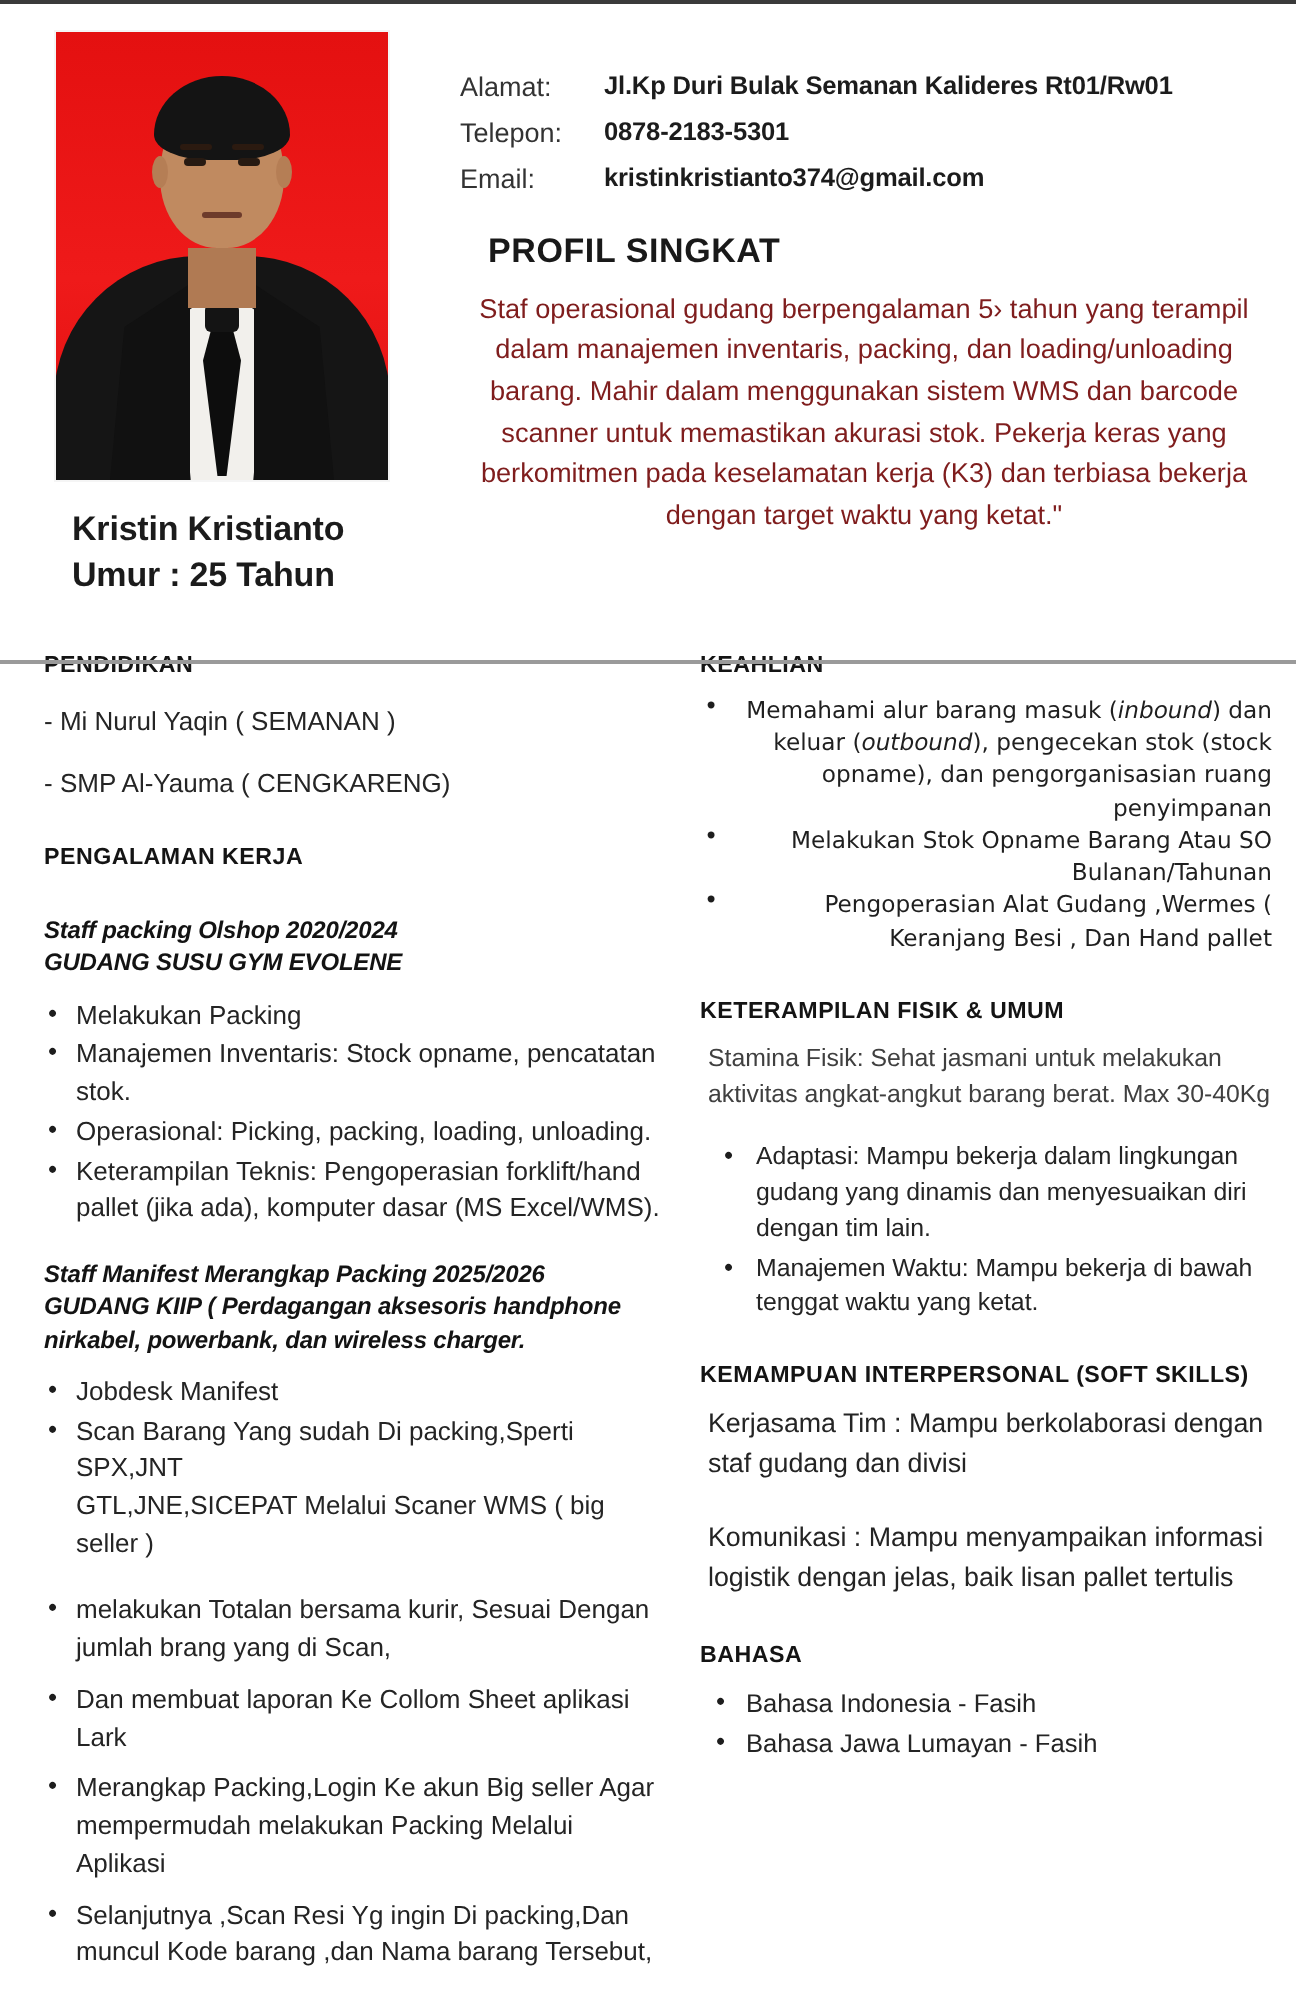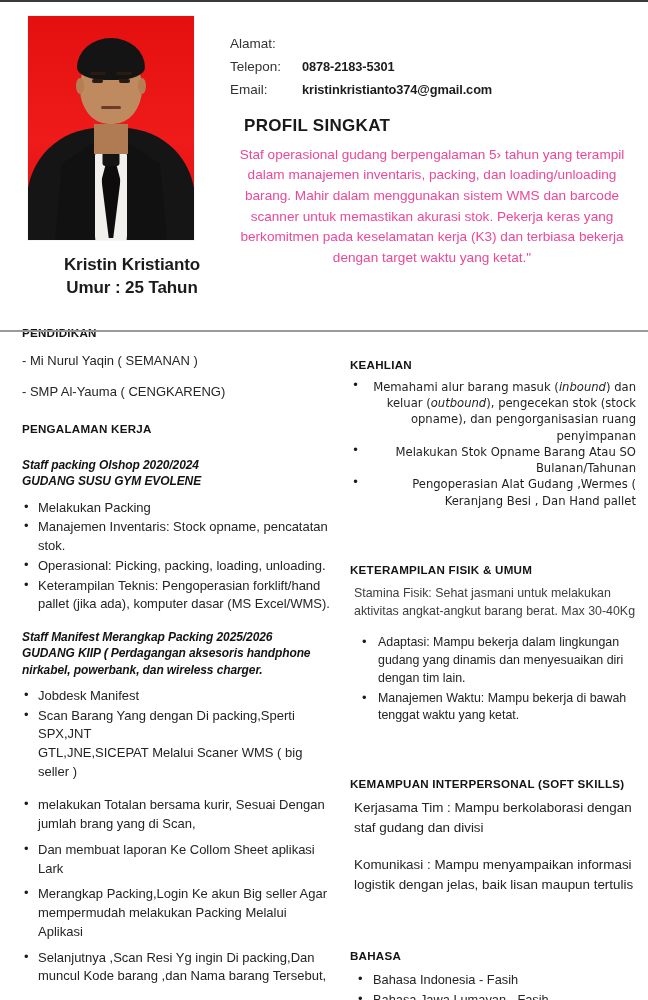--- a/index.html
+++ b/index.html
@@ -29,21 +29,20 @@
     display: flex;
     padding: 14px 0 0 0;
     height: 300px;
     box-sizing: border-box;
   }
   .photo-col {
     width: 228px;
     flex: 0 0 228px;
     padding-left: 28px;
     box-sizing: border-box;
-    text-align: center;
   }
   .photo {
     width: 166px;
     height: 224px;
     position: relative;
     overflow: hidden;
     background: #e71313;
     box-shadow: 0 0 0 1px rgba(0,0,0,0.04);
   }
   
@@ -156,21 +155,21 @@
   }
 
   .contact-col {
     flex: 1;
     padding: 16px 10px 0 2px;
     box-sizing: border-box;
   }
   .contact-rows { margin-bottom: 14px; }
   .contact-row {
     display: flex;
-    align-items: center;
+    align-items: flex-start;
     font-size: 13.5px;
     line-height: 1.72;
     color: #2a2a2a;
   }
   .contact-label {
     width: 72px;
     flex: 0 0 72px;
     font-weight: normal;
     color: #333333;
   }
@@ -185,21 +184,21 @@
     font-size: 17px;
     font-weight: bold;
     letter-spacing: 0.3px;
     color: #191919;
     margin: 2px 0 9px 14px;
   }
   .profil-body {
     font-size: 13.6px;
     line-height: 1.52;
     text-align: center;
-    color: #ec4899;
+    color: #7f1d1d;
     padding: 0 4px 0 0;
   }
 
   
   .divider {
     position: absolute;
     top: 328px;
     left: 0;
     width: 648px;
     height: 2px;
@@ -223,21 +222,21 @@
     box-sizing: border-box;
   }
 
   .sec-head {
     font-size: 11.6px;
     font-weight: bold;
     letter-spacing: 0.25px;
     color: #141414;
     margin: 0 0 12px 0;
   }
-  .sec-head.tight { margin-bottom: 8px; margin-top: 32px; }
+  .sec-head.tight { margin-bottom: 8px; }
 
   .edu-item {
     font-size: 13px;
     line-height: 1.5;
     color: #252525;
     margin-bottom: 11px;
   }
 
   .job-title {
     font-size: 12px;
@@ -349,20 +348,21 @@
       <div class="name-block">
         <div class="name-line">Kristin Kristianto</div>
         <div class="name-line">Umur : 25 Tahun</div>
       </div>
     </div>
 
     <div class="contact-col">
       <div class="contact-rows">
         <div class="contact-row">
           <span class="contact-label">Alamat:</span>
+          <span class="contact-value">Jl.Kp Duri Bulak Semanan Kalideres Rt01/Rw01</span>
         </div>
         <div class="contact-row">
           <span class="contact-label">Telepon:</span>
           <span class="contact-value">0878-2183-5301</span>
         </div>
         <div class="contact-row">
           <span class="contact-label">Email:</span>
           <span class="contact-value">kristinkristianto374@gmail.com</span>
         </div>
       </div>
@@ -393,21 +393,21 @@
         <li>Manajemen Inventaris: Stock opname, pencatatan stok.</li>
         <li>Operasional: Picking, packing, loading, unloading.</li>
         <li>Keterampilan Teknis: Pengoperasian forklift/hand pallet (jika ada), komputer dasar (MS Excel/WMS).</li>
       </ul>
 
       <div class="gap-14"></div>
       <div class="job-title" style="white-space:pre-line">Staff Manifest Merangkap Packing 2025/2026
 GUDANG KIIP ( Perdagangan aksesoris handphone nirkabel, powerbank, dan wireless charger.</div>
       <ul class="bullets">
         <li>Jobdesk Manifest</li>
-        <li style="white-space:pre-line">Scan Barang Yang dengan Di packing,Sperti SPX,JNT
+        <li style="white-space:pre-line">Scan Barang Yang sudah Di packing,Sperti SPX,JNT
    GTL,JNE,SICEPAT Melalui Scaner WMS ( big seller )</li>
       </ul>
 
       <div class="gap-14"></div>
       <ul class="bullets spaced">
         <li> melakukan Totalan bersama kurir, Sesuai Dengan jumlah brang yang di Scan,</li>
         <li>Dan membuat laporan Ke Collom Sheet aplikasi Lark</li>
         <li>Merangkap Packing,Login Ke akun Big seller Agar mempermudah melakukan Packing Melalui Aplikasi</li>
         <li>Selanjutnya ,Scan Resi Yg ingin Di packing,Dan muncul Kode barang ,dan Nama barang Tersebut,</li>
       </ul>
@@ -429,21 +429,21 @@
       <div class="gap-14"></div>
       <ul class="bullets indent">
         <li>Adaptasi: Mampu bekerja dalam lingkungan gudang yang dinamis dan menyesuaikan diri dengan tim lain.</li>
         <li>Manajemen Waktu: Mampu bekerja di bawah tenggat waktu yang ketat.</li>
       </ul>
 
       <div class="gap-18"></div>
       <div class="sec-head tight">KEMAMPUAN INTERPERSONAL (SOFT SKILLS)</div>
       <div class="r-para">Kerjasama Tim : Mampu berkolaborasi dengan staf gudang dan divisi</div>
       <div class="gap-18"></div>
-      <div class="r-para">Komunikasi : Mampu menyampaikan informasi logistik dengan jelas, baik lisan maupun tertulis</div>
+      <div class="r-para">Komunikasi : Mampu menyampaikan informasi logistik dengan jelas, baik lisan pallet tertulis</div>
 
       <div class="gap-22"></div>
       <div class="sec-head tight">BAHASA</div>
       <ul class="bullets lang">
         <li>Bahasa Indonesia - Fasih</li>
         <li>Bahasa Jawa Lumayan - Fasih</li>
       </ul>
     </div>
   </div>
 </div>

